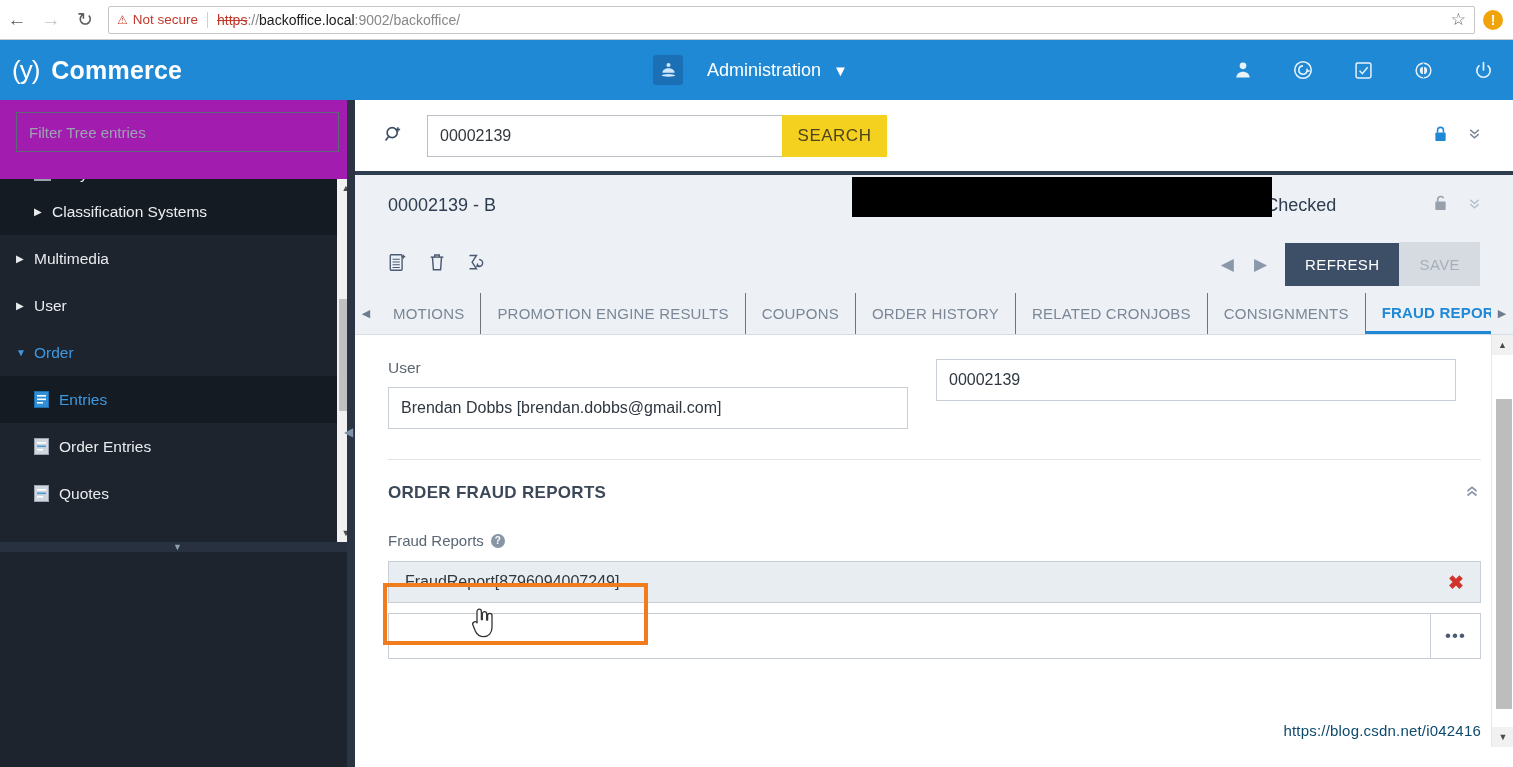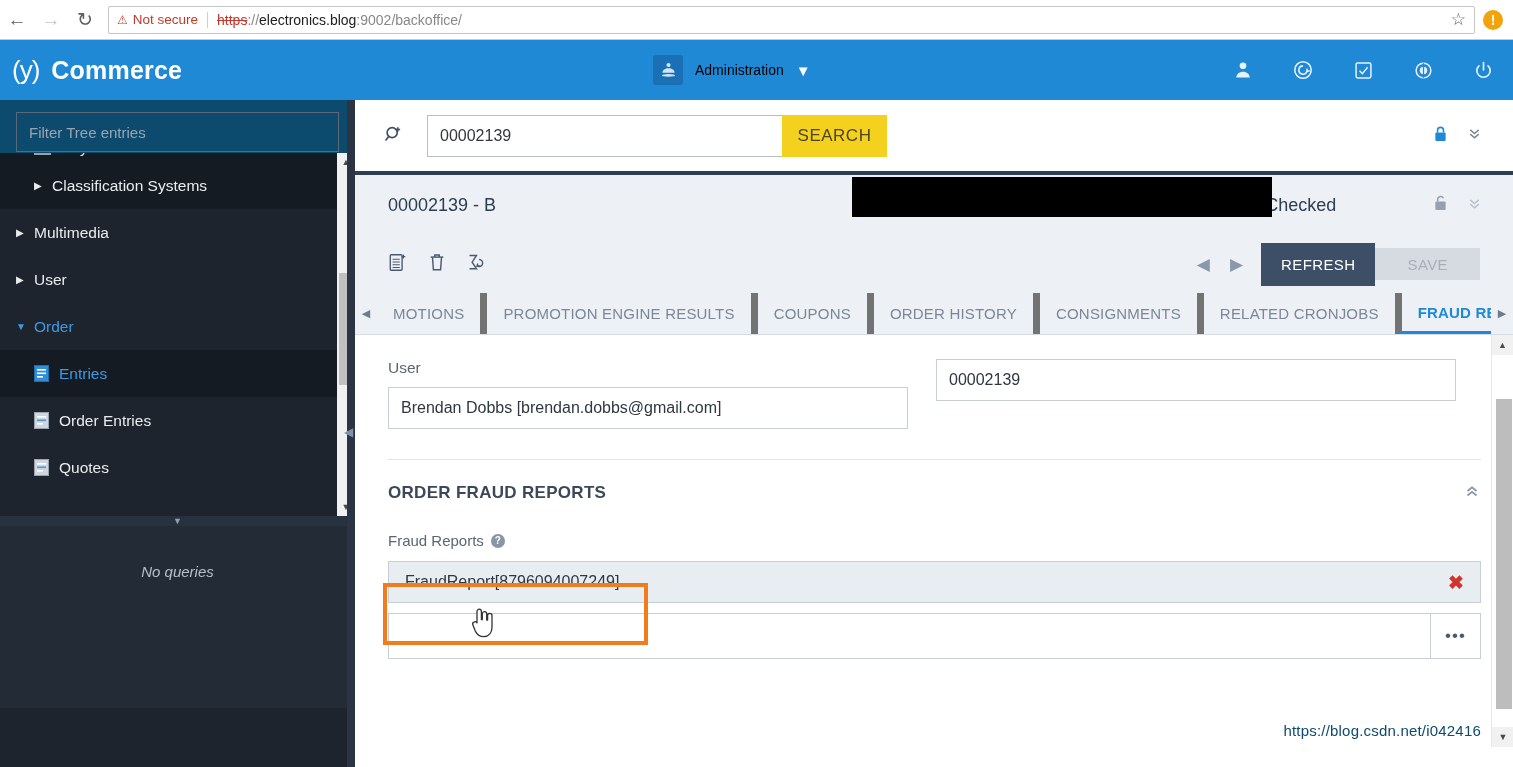--- a/index.html
+++ b/index.html
@@ -63,38 +63,38 @@
   }
   .admin-block {
     position: absolute; left: 653px; display: flex; align-items: center;
   }
   .admin-icon-box {
     width: 30px; height: 30px; background: #1b6fb5; border-radius: 3px;
     display: flex; align-items: center; justify-content: center;
     color: #cfe6fa;
   }
   .admin-label {
-    color: #000000; font-size: 14px; margin-left: 12px; font-weight: 400;
+    color: #ffffff; font-size: 18px; margin-left: 24px; font-weight: 400;
   }
   .admin-caret { color: #fff; font-size: 15px; margin-left: 12px; }
   .hdr-icons {
     position: absolute; right: 0; display: flex; align-items: center;
   }
   .hdr-icon {
     width: 60px; height: 60px; display: flex; align-items: center;
     justify-content: center; color: #e8f2fb;
   }
 
   
   .sidebar {
     position: absolute; top: 100px; left: 0; width: 355px; height: 667px;
     background: #1d242e;
   }
   .filter-area {
-    height: 53px; background: #0c4a6e; padding: 12px 16px;
+    height: 79px; background: #a21caf; padding: 12px 16px;
   }
   .filter-input {
     width: 100%; height: 40px; background: transparent;
     border: 1px solid #5c6878; color: #fff; font-size: 15px;
     padding: 0 12px; font-family: "Liberation Sans", sans-serif;
     outline: none;
   }
   .filter-input::placeholder { color: #9aa5b1; }
   .tree {
     position: relative; height: 363px; overflow: hidden;
@@ -206,40 +206,40 @@
   .pager {
     color: #8a98aa; font-size: 17px; padding: 0 10px;
   }
   .btn-refresh {
     background: #3d4f66; color: #fff; border: none; height: 43px;
     padding: 0 20px; font-size: 15px; letter-spacing: .4px;
     margin-left: 8px; font-family: "Liberation Sans", sans-serif;
     cursor: pointer;
   }
   .btn-save {
-    background: #d6dbe1; color: #a7afb9; border: none; height: 32px;
-    padding: 0 32px; font-size: 15px; letter-spacing: .4px;
+    background: #d6dbe1; color: #a7afb9; border: none; height: 44px;
+    padding: 0 20px; font-size: 15px; letter-spacing: .4px;
     font-family: "Liberation Sans", sans-serif;
   }
 
   .tab-row {
     height: 42px; background: #edf1f5; display: flex; align-items: stretch;
     border-bottom: 1px solid #d7dde4; position: relative;
   }
   .tab-arrow {
     width: 22px; display: flex; align-items: center; justify-content: center;
     color: #6d7c8e; font-size: 11px; flex: 0 0 auto;
   }
   .tab-strip {
     flex: 1; display: flex; align-items: stretch; overflow: hidden;
   }
   .tab {
     display: flex; align-items: center; padding: 0 16px; font-size: 15px;
     color: #7b8796; letter-spacing: .2px; white-space: nowrap;
-    border-left: 7px solid #737373;
+    border-left: 1px solid #737373;
   }
   .tab:first-child { border-left: none; }
   .tab.active {
     color: #2089d6; font-weight: bold; border-bottom: 3px solid #2089d6;
   }
 
   .panel {
     position: relative; height: 412px; background: #fff; overflow: hidden;
   }
   .panel-inner { padding: 24px 32px 0 33px; }
@@ -321,21 +321,21 @@
 <div id="app">
 
   <div class="browser-bar">
     <button class="nav-btn">←</button>
     <button class="nav-btn disabled">→</button>
     <button class="nav-btn">↻</button>
     <div class="omnibox">
       <span class="warn-tri">⚠</span>
       <span class="notsecure">Not secure</span>
       <span class="omni-sep"></span>
-      <span class="urltext"><span class="scheme">https</span><span class="dim">://</span><span>electronics.blog</span><span class="dim">:9002/backoffice/</span></span>
+      <span class="urltext"><span class="scheme">https</span><span class="dim">://</span><span>backoffice.local</span><span class="dim">:9002/backoffice/</span></span>
       <span class="star-icon">☆</span>
     </div>
     <div class="profile-badge">!</div>
   </div>
 
   <div class="hyb-header">
     <div class="logo-wrap">
       <span class="logo-mark">(y)</span>
       <span class="logo-text">Commerce</span>
     </div>
@@ -453,23 +453,20 @@
 
       <div class="tree-scroll">
         <div class="ts-arrow">▲</div>
         <div class="ts-thumb"></div>
         <div class="ts-arrow" style="position:absolute;bottom:0;width:18px;">▼</div>
       </div>
     </div>
 
     <div class="sidebar-splitter">▼</div>
 
-    <div class="saved-body">
-      <span class="no-queries">No queries</span>
-    </div>
   </div>
 
   <div class="side-divider"></div>
   <div class="collapse-handle">◀</div>
 
   <div class="main">
 
     <div class="search-row">
       <span class="search-magnifier">
         <svg width="22" height="22" viewBox="0 0 24 24" fill="none" stroke="currentColor" stroke-width="1.8">
@@ -545,22 +542,22 @@
       </div>
     </div>
 
     <div class="tab-row">
       <span class="tab-arrow">◀</span>
       <div class="tab-strip">
         <div class="tab">MOTIONS</div>
         <div class="tab">PROMOTION ENGINE RESULTS</div>
         <div class="tab">COUPONS</div>
         <div class="tab">ORDER HISTORY</div>
+        <div class="tab">RELATED CRONJOBS</div>
         <div class="tab">CONSIGNMENTS</div>
-        <div class="tab">RELATED CRONJOBS</div>
         <div class="tab active">FRAUD REPORTS</div>
       </div>
       <span class="tab-arrow">▶</span>
     </div>
 
     <div class="panel">
       <div class="panel-inner">
 
         <div class="field-grid">
           <div class="field">

